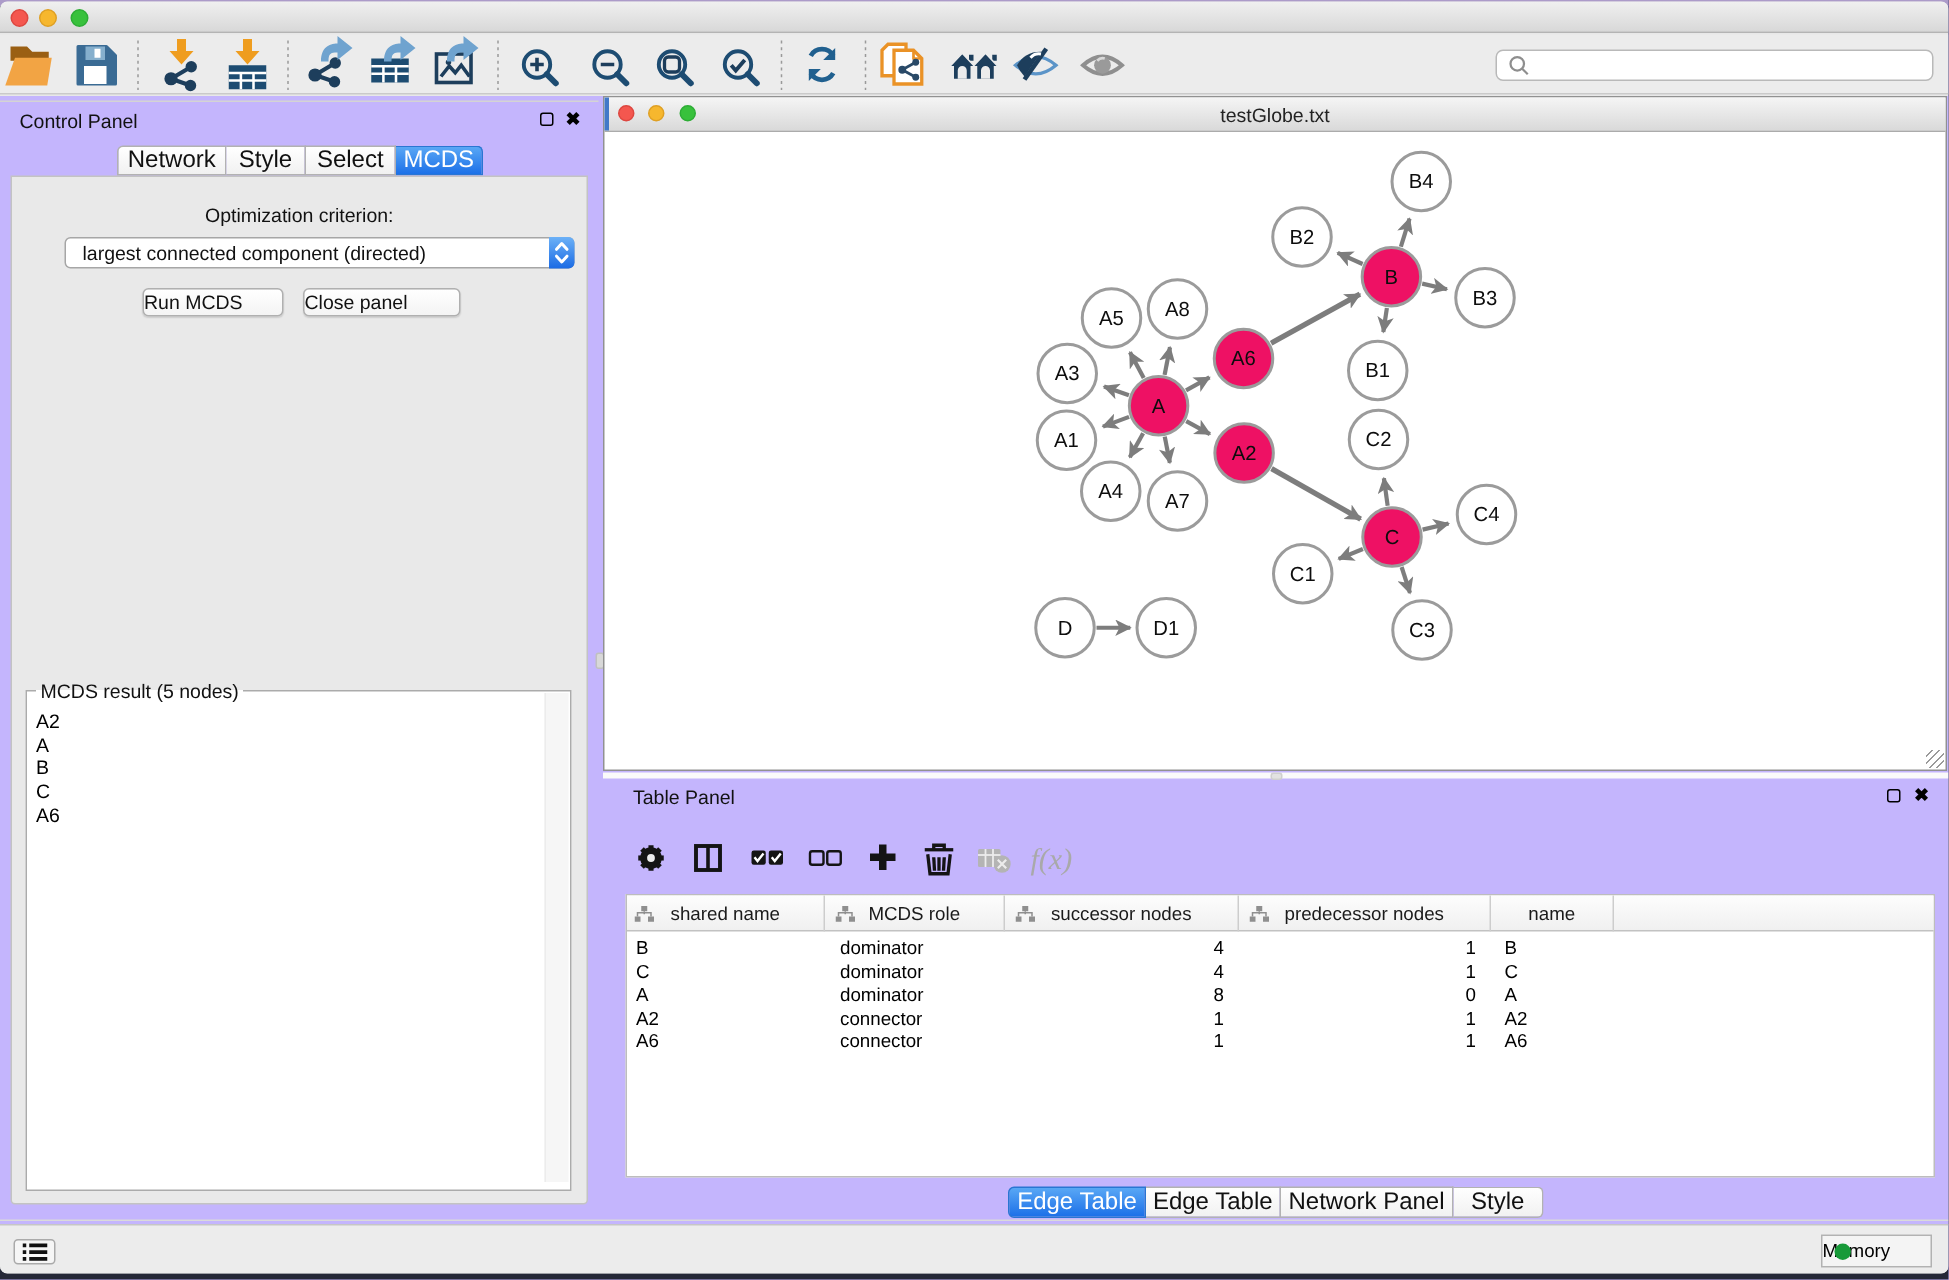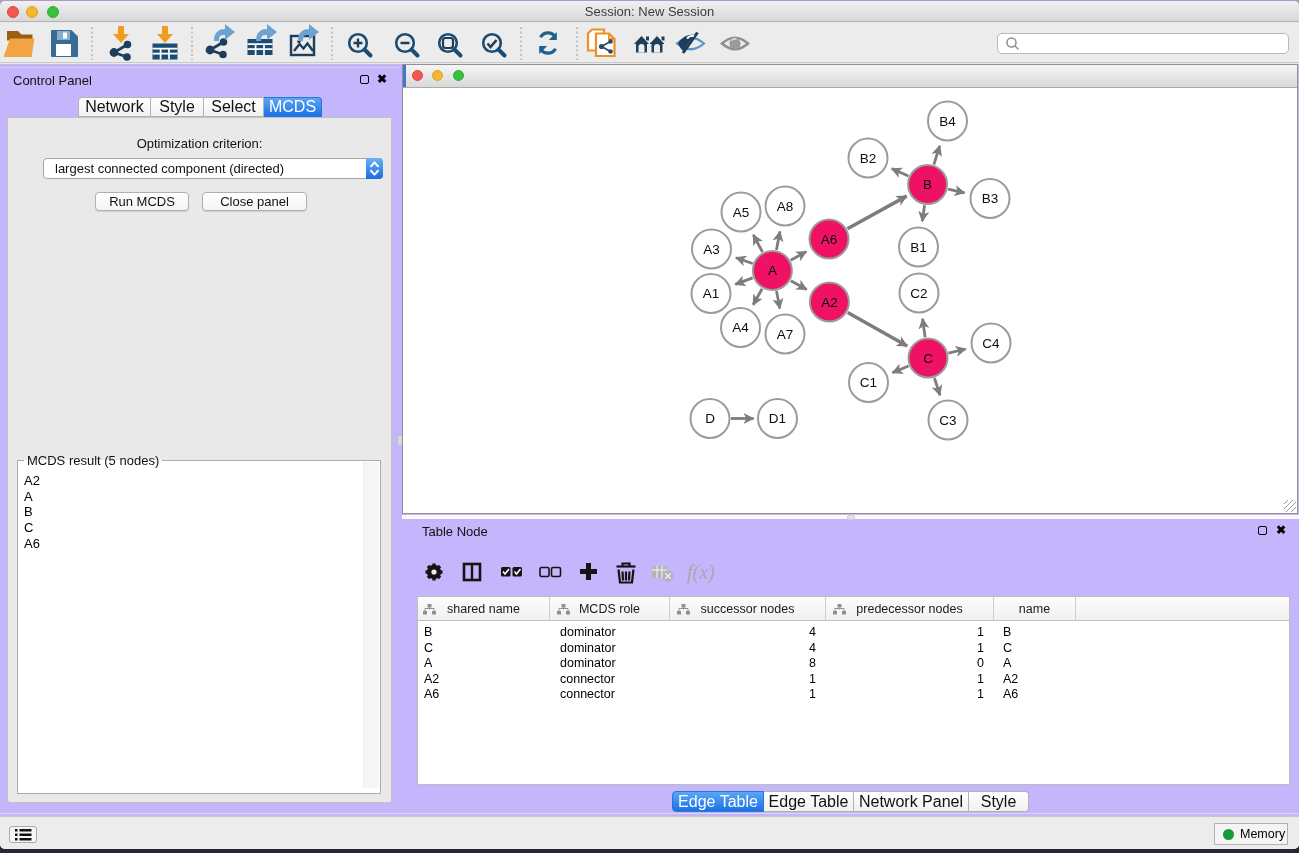--- a/index.html
+++ b/index.html
@@ -24,21 +24,21 @@
 .tab{height:20px;border:1px solid #b2b2b2;border-left:none;background:linear-gradient(#fff,#f1f1f1);font-size:16px;color:#111;text-align:center;line-height:18px}
 .tab.first{border-left:1px solid #b2b2b2;border-radius:4px 0 0 0}
 .tab.last{border-radius:0 4px 0 0}
 .tab.sel{background:linear-gradient(#59a7f5,#1c70e8);color:#fff;border-color:#2a76d2}
 #cp .tabs{left:78px;top:33px}
 #cpbody{position:absolute;left:7px;top:53px;width:385px;height:686px;background:#e9e9e9;border:1px solid #c3c3c3;border-radius:0 0 3px 3px}
 #optlab{position:absolute;width:100%;text-align:center;top:18px;font-size:13px;color:#111}
 #combo{position:absolute;left:35px;top:40px;width:340px;height:21px;background:#fff;border:1px solid #a6a6a6;border-radius:4px}
 #combo .txt{position:absolute;left:11px;top:2px;font-size:13px;color:#111}
 #combo .btn{position:absolute;right:-1px;top:-1px;width:17px;height:21px;background:linear-gradient(#6cb1f7,#1b6be4);border-radius:0 4px 4px 0}
-.pbtn{position:absolute;height:19px;background:linear-gradient(#ffffff,#f4f4f4);border:1px solid #b0b0b0;border-radius:4px;font-size:13px;color:#111;text-align:center;line-height:17px;box-shadow:0 1px 1px rgba(0,0,0,0.12)}
+.pbtn{position:absolute;height:19px;background:linear-gradient(#ffffff,#f4f4f4);border:1px solid #b0b0b0;border-radius:4px;font-size:13px;color:#111;text-align:left;line-height:17px;box-shadow:0 1px 1px rgba(0,0,0,0.12)}
 #fset{position:absolute;left:9px;top:335px;width:364px;height:341px;border:1px solid #ababab;background:#fff;padding-top:5px}
 #fset legend{font-size:13px;color:#111;margin-left:6px;padding:0 3px}
 #fset .item{font-size:13px;color:#000;padding-left:6px;height:15.7px;line-height:15.7px}
 #fset .sb{position:absolute;right:1px;top:-6px;width:16px;height:326px;background:#f6f6f6;border-left:1px solid #ececec}
 #cpdiv{position:absolute;left:397px;top:371px;width:6px;height:11px;background:#d8d8d8;border:1px solid #c0c0c0;border-radius:2px}
 
 #netwin{position:absolute;left:402px;top:0px;width:896px;height:450px;border:1px solid #919191;background:#fff}
 #nettitle{position:absolute;top:0;left:0;right:0;height:23px;background:linear-gradient(#f5f5f5,#d9d9d9);border-bottom:1px solid #ababab}
 #nettitle .t1{left:9px;background:#f4574f;border:1px solid #dd4740;width:11px;height:11px}
 #nettitle .t2{left:29px;background:#f6b72e;border:1px solid #dfa024;width:11px;height:11px}
@@ -62,31 +62,30 @@
 .trow{position:absolute;font-size:12.5px;color:#000;height:16px;line-height:16px}
 .tr-l{position:absolute}.tr-r{position:absolute;text-align:right}
 #tabbar{position:absolute;left:270px;top:273px;display:flex}
 #tabbar .tab{height:21px;line-height:19px}
 #tabbar .tab.first{border-radius:4px 0 0 4px}
 #tabbar .tab.last{border-radius:0 4px 4px 0}
 
 #status{position:absolute;left:0;right:0;bottom:0;height:33px;background:#ececec;border-top:1px solid #c6c6c6}
 #status .line2{position:absolute;top:-4px;left:0;right:0;height:1px;background:#dadada}
 #lstbtn{position:absolute;left:9px;top:9px;width:28px;height:17px;background:#f6f6f6;border:1px solid #aaa;border-radius:3px}
-#membtn{position:absolute;right:11px;top:6px;width:74px;height:22px;background:#f4f4f4;border:1px solid #b2b2b2;font-size:12.5px;color:#000;text-align:left;line-height:20px;padding-left:25px}
+#membtn{position:absolute;right:11px;top:6px;width:74px;height:22px;background:#f4f4f4;border:1px solid #b2b2b2;font-size:12.5px;color:#000;text-align:left;line-height:20px;}
 #membtn i{position:absolute;left:8px;top:5px;width:11px;height:11px;border-radius:50%;background:#179a39}
 </style></head>
 <body>
 <div id="purple"></div>
 <div id="app">
 <div id="titlebar">
       <div class="tl t1"></div>
       <div class="tl t2"></div>
       <div class="tl t3"></div>
-      <div id="wtitle">Session: New Session</div>
     </div>
 <div id="toolbar"><svg width="1299" height="40">
 <defs>
 <g id="sharei">
             <path d="M-7 8 L6.5 0 M-7 8 L6 12.5" stroke-width="2.8" fill="none"></path>
             <circle cx="-7" cy="8" r="4.4" stroke="none"></circle>
             <circle cx="6.5" cy="0" r="3.8" stroke="none"></circle>
             <circle cx="6" cy="12.5" r="3.8" stroke="none"></circle>
           </g>
 <g id="oarrow" fill="#ef9d1f">
@@ -238,20 +237,21 @@
 </fieldset>
 </div>
 <div id="cpdiv"></div>
 </div>
 <div id="netwin">
 <div id="nettitle">
           <div style="position:absolute;left:0;top:0;width:2.5px;height:22px;background:#4279c8"></div>
           <div class="tl t1"></div>
           <div class="tl t2"></div>
           <div class="tl t3"></div>
+          <div class="nt">testGlobe.txt</div>
         </div>
 <svg id="netsvg" width="894" height="425" viewBox="403 87 894 425">
 <defs>
             <marker id="ah" markerWidth="12" markerHeight="11" refX="10" refY="5.5" orient="auto" markerUnits="userSpaceOnUse">
               <path d="M0,0 L11,5.5 L0,11 L2.8,5.5 z" fill="#7d7d7d"></path>
             </marker>
           </defs>
 <line x1="752.7" y1="276.9" x2="735.3" y2="283.4" stroke-width="2.8" marker-end="url(#ah)"></line>
 <line x1="790.8" y1="279.7" x2="806.6" y2="288.4" stroke-width="2.8" marker-end="url(#ah)"></line>
 <line x1="752.6" y1="262.5" x2="736.0" y2="256.7" stroke-width="2.8" marker-end="url(#ah)"></line>
@@ -312,21 +312,21 @@
 <circle cx="710" cy="417.5" r="19.5" class="w"></circle>
           <text x="710" y="422.0">D</text>
 <circle cx="777.5" cy="417.5" r="19.5" class="w"></circle>
           <text x="777.5" y="422.0">D1</text>
 </svg>
 <div id="grip"></div>
 </div>
 <div style="position:absolute;left:402px;top:451px;width:897px;height:4px;background:#fafafa"></div>
       <div id="botdiv"></div>
 <div id="tp">
-<div id="tptitle">Table Node</div>
+<div id="tptitle">Table Panel</div>
 <div class="sqbtn" style="left:856px;top:8px"></div>
         <div class="xbtn" style="left:874px;top:5px">✖</div>
 <svg id="tptools" width="760" height="36" style="position:absolute;left:0;top:36px">
 <g fill="#141414">
 <circle cx="32" cy="18" r="7.2"></circle>
             <circle cx="32" cy="18" r="3.2" fill="#ececec"></circle>
 <g stroke="#141414" stroke-width="3.4">
               <line x1="32" y1="9.5" x2="32" y2="26.5"></line>
               <line x1="23.5" y1="18" x2="40.5" y2="18"></line>
               <line x1="26" y1="12" x2="38" y2="24"></line>

